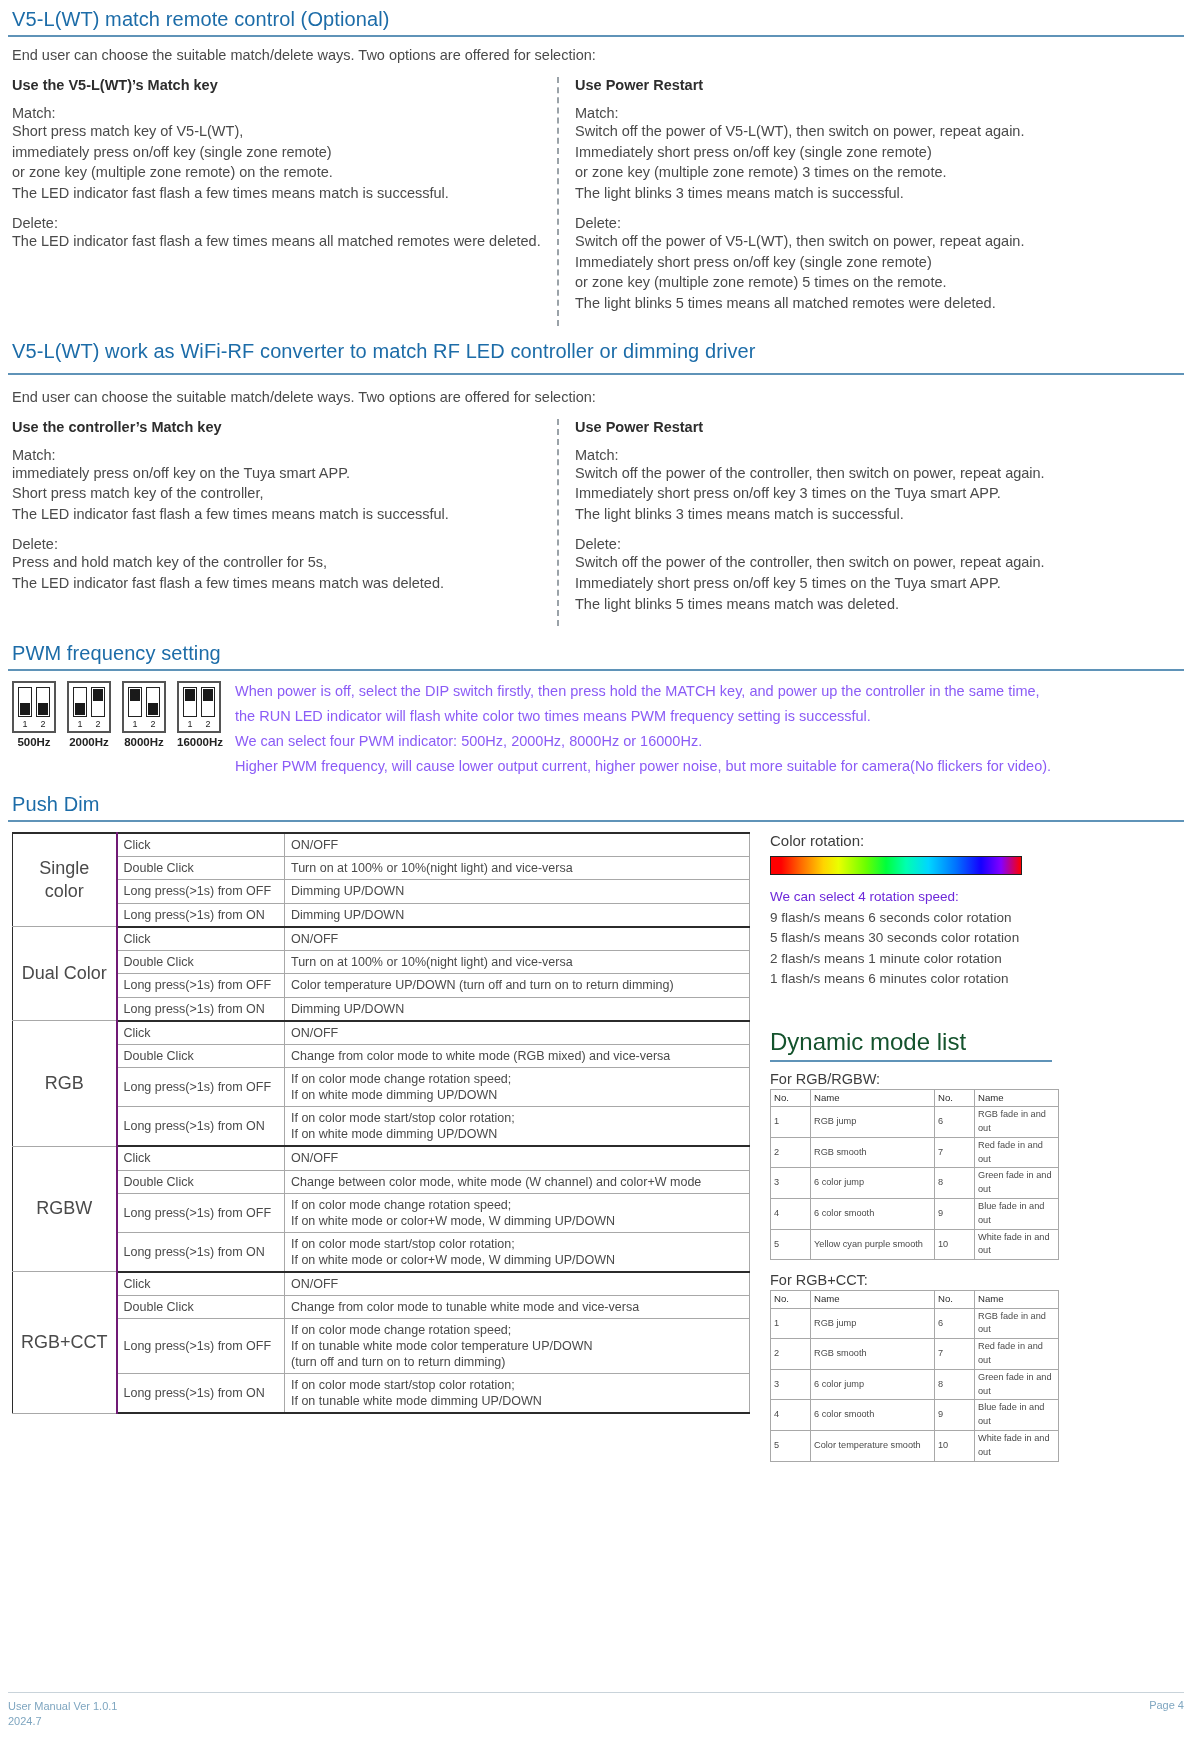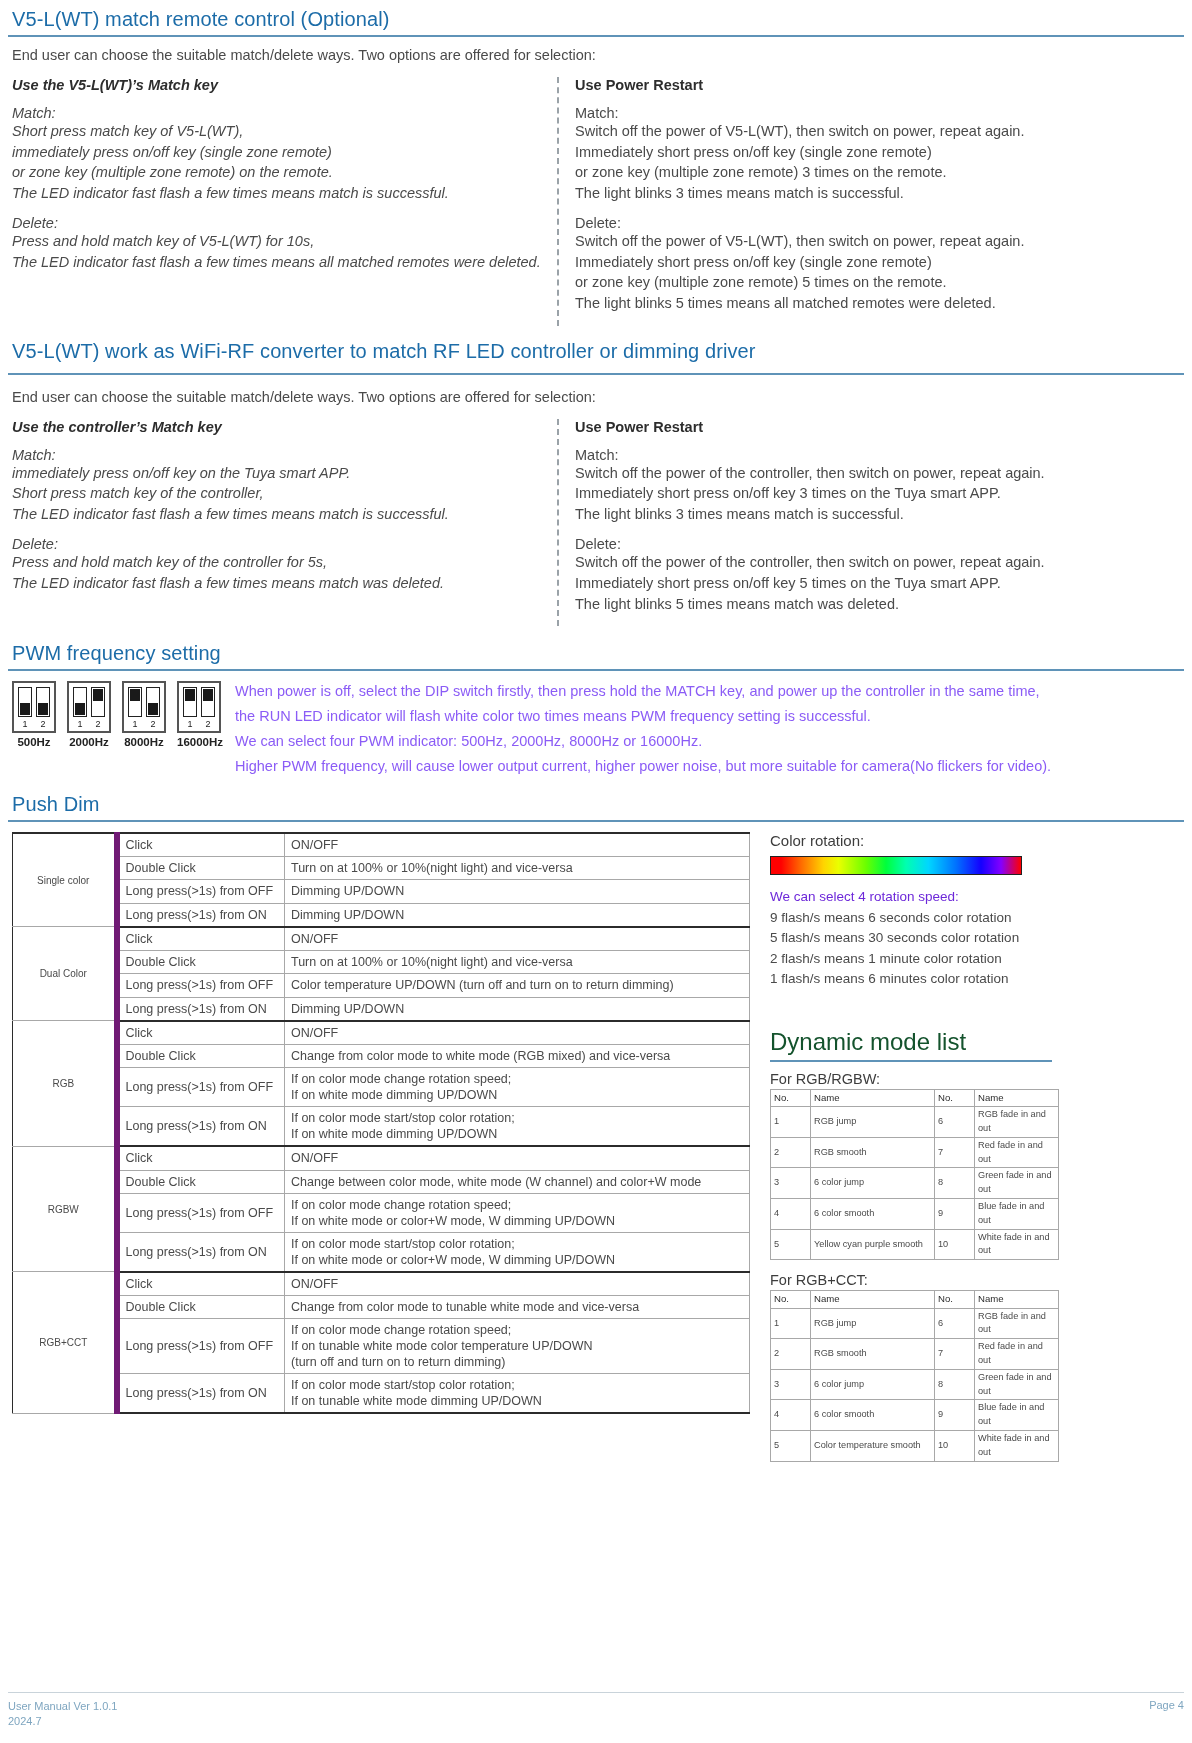--- a/index.html
+++ b/index.html
@@ -25,21 +25,21 @@
     border-top: 2px solid #5f93b8;
     margin-top: 4px;
     margin-bottom: 10px;
   }
   .intro {
     font-size: 14.5px; color: #4a4a4a; padding-left: 4px; margin-bottom: 14px;
   }
 
   
   .twocol { display: flex; position: relative; padding-left: 4px; }
-  .col-l { width: 545px; padding-right: 10px; font-style: italic; }
+  .col-l { width: 545px; padding-right: 10px; }
   .col-r { width: 600px; padding-left: 16px; border-left: 2px dashed #9aa2a8; }
   .colhead {
     font-size: 14.5px; font-weight: bold; color: #2d2d2d; margin-bottom: 12px;
   }
   .blk { margin-bottom: 12px; }
   .blk .lbl { font-size: 14.5px; color: #4a4a4a; }
   .blk .ln { font-size: 14.5px; color: #4a4a4a; line-height: 1.42; }
 
   
   .pwm-wrap { display: flex; padding-left: 4px; align-items: flex-start; }
@@ -67,22 +67,22 @@
 
   
   .pd-wrap { display: flex; padding-left: 4px; margin-top: 10px; }
   .pd-left { width: 740px; }
   table.pd { border-collapse: collapse; width: 738px; table-layout: fixed; }
   table.pd td {
     border: 1px solid #a8a8a8; font-size: 12.5px; color: #4a4a4a;
     padding: 3px 6px; vertical-align: middle; line-height: 1.3;
   }
   table.pd td.mode {
-    width: 104px; text-align: center; font-size: 10px;
-    border-left: 1px solid #2b2b2b; border-right: 6px solid #701a75;
+    width: 104px; text-align: center; font-size: 18px;
+    border-left: 1px solid #2b2b2b; border-right: 2px solid #701a75;
   }
   table.pd td.act { width: 168px; }
   table.pd tr.grpstart td { border-top: 2px solid #2b2b2b; }
   table.pd tr.grpend td { border-bottom: 2px solid #2b2b2b; }
   table.pd td.multi { line-height: 1.28; }
 
   
   .pd-right { width: 300px; padding-left: 18px; }
   .cr-title { font-size: 15px; color: #3d3d3d; margin-bottom: 7px; }
   .gradient {
@@ -131,21 +131,20 @@
         <div class="colhead">Use the V5-L(WT)’s Match key</div>
         <div class="blk">
           <div class="lbl">Match:</div>
           <div class="ln">Short press match key of V5-L(WT),</div>
           <div class="ln">immediately press on/off key (single zone remote)</div>
           <div class="ln">or zone key (multiple zone remote) on the remote.</div>
           <div class="ln">The LED indicator fast flash a few times means match is successful.</div>
         </div>
         <div class="blk">
           <div class="lbl">Delete:</div>
-          <div class="ln">Press and hold match key of V5-L(WT) for 10s,</div>
           <div class="ln">The LED indicator fast flash a few times means all matched remotes were deleted.</div>
         </div>
       </div>
       <div class="col-r">
         <div class="colhead">Use Power Restart</div>
         <div class="blk">
           <div class="lbl">Match:</div>
           <div class="ln">Switch off the power of V5-L(WT), then switch on power, repeat again.</div>
           <div class="ln">Immediately short press on/off key (single zone remote)</div>
           <div class="ln">or zone key (multiple zone remote) 3 times on the remote.</div>

